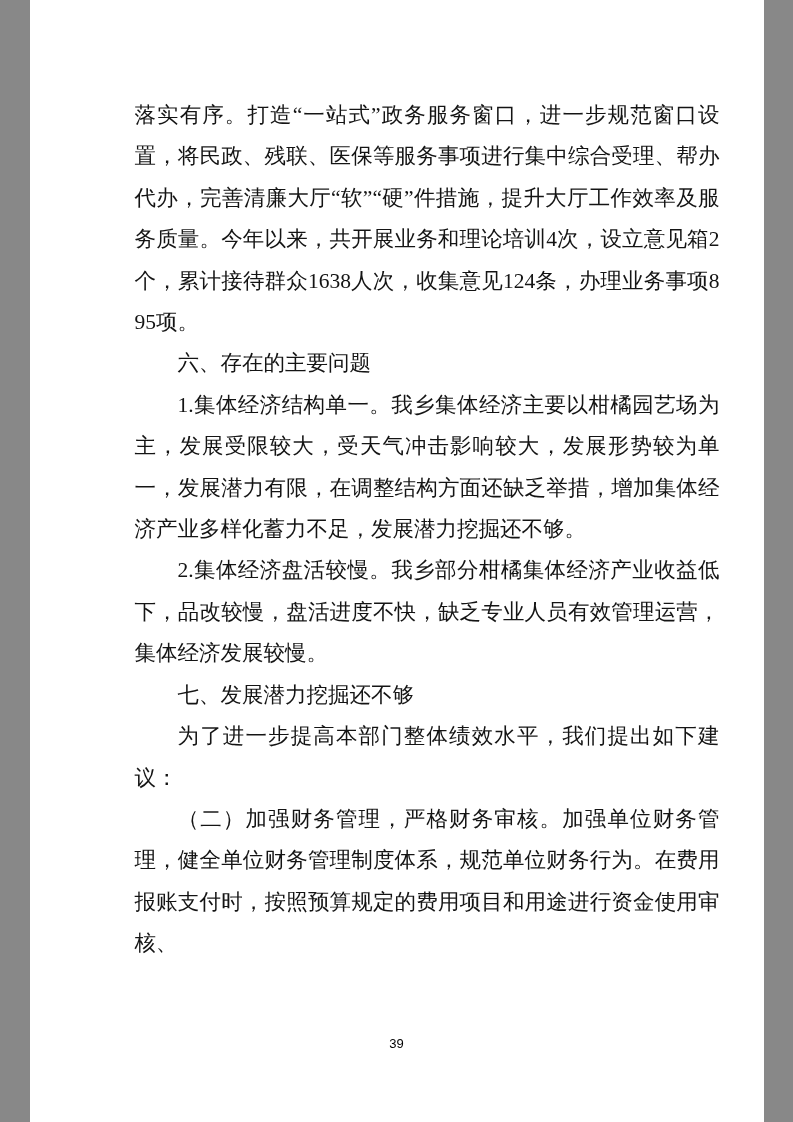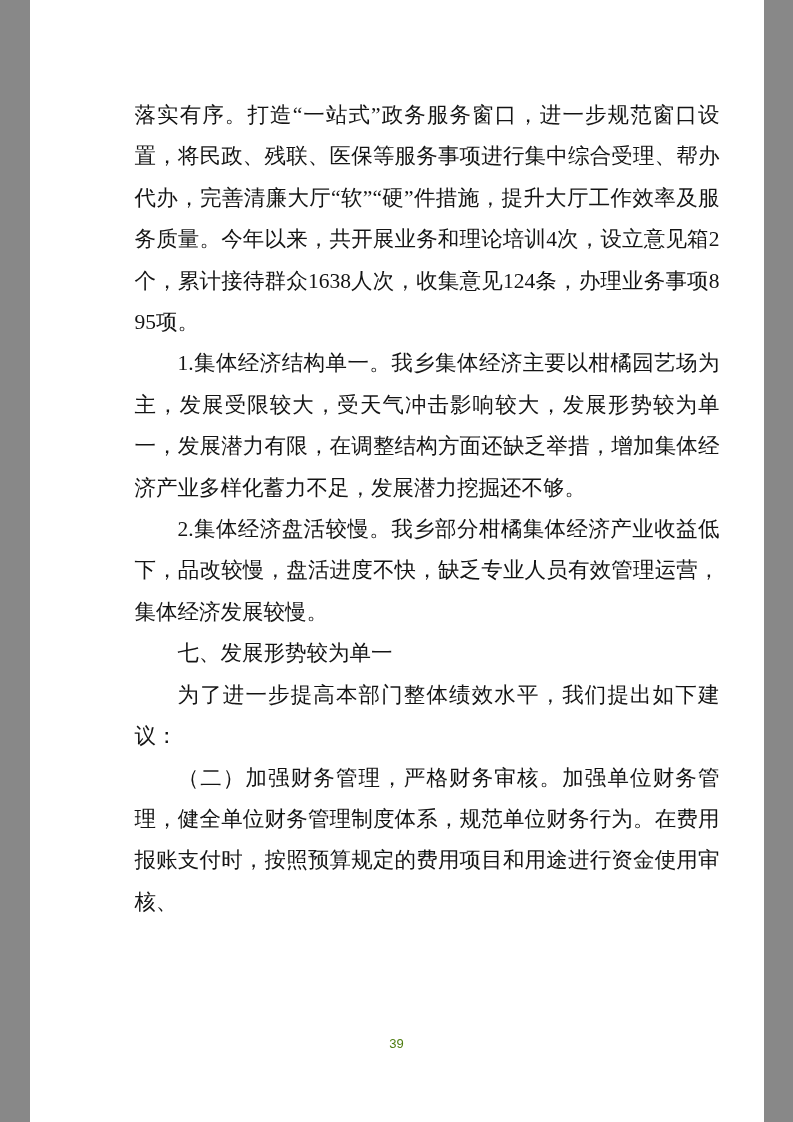--- a/index.html
+++ b/index.html
@@ -30,29 +30,30 @@
     text-indent: 43px;
   }
   .footer {
     position: absolute;
     top: 1036px;
     left: 0;
     width: 100%;
     text-align: center;
     font-family: "Liberation Sans", "DejaVu Sans", sans-serif;
     font-size: 13px;
-    color: #4d7c0f;
+    color: #000000;
   }
 </style>
 </head>
 <body>
 
 <div class="page">
   <div class="content">
     <p>落实有序。打造“一站式”政务服务窗口，进一步规范窗口设置，将民政、残联、医保等服务事项进行集中综合受理、帮办代办，完善清廉大厅“软”“硬”件措施，提升大厅工作效率及服务质量。今年以来，共开展业务和理论培训4次，设立意见箱2个，累计接待群众1638人次，收集意见124条，办理业务事项895项。</p>
+    <p class="indent">六、存在的主要问题</p>
     <p class="indent">1.集体经济结构单一。我乡集体经济主要以柑橘园艺场为主，发展受限较大，受天气冲击影响较大，发展形势较为单一，发展潜力有限，在调整结构方面还缺乏举措，增加集体经济产业多样化蓄力不足，发展潜力挖掘还不够。</p>
     <p class="indent">2.集体经济盘活较慢。我乡部分柑橘集体经济产业收益低下，品改较慢，盘活进度不快，缺乏专业人员有效管理运营，集体经济发展较慢。</p>
-    <p class="indent">七、发展形势较为单一</p>
+    <p class="indent">七、发展潜力挖掘还不够</p>
     <p class="indent">为了进一步提高本部门整体绩效水平，我们提出如下建议：</p>
     <p class="indent">（二）加强财务管理，严格财务审核。加强单位财务管理，健全单位财务管理制度体系，规范单位财务行为。在费用报账支付时，按照预算规定的费用项目和用途进行资金使用审核、</p>
   </div>
   <div class="footer">39</div>
 </div>
 
 </body></html>

